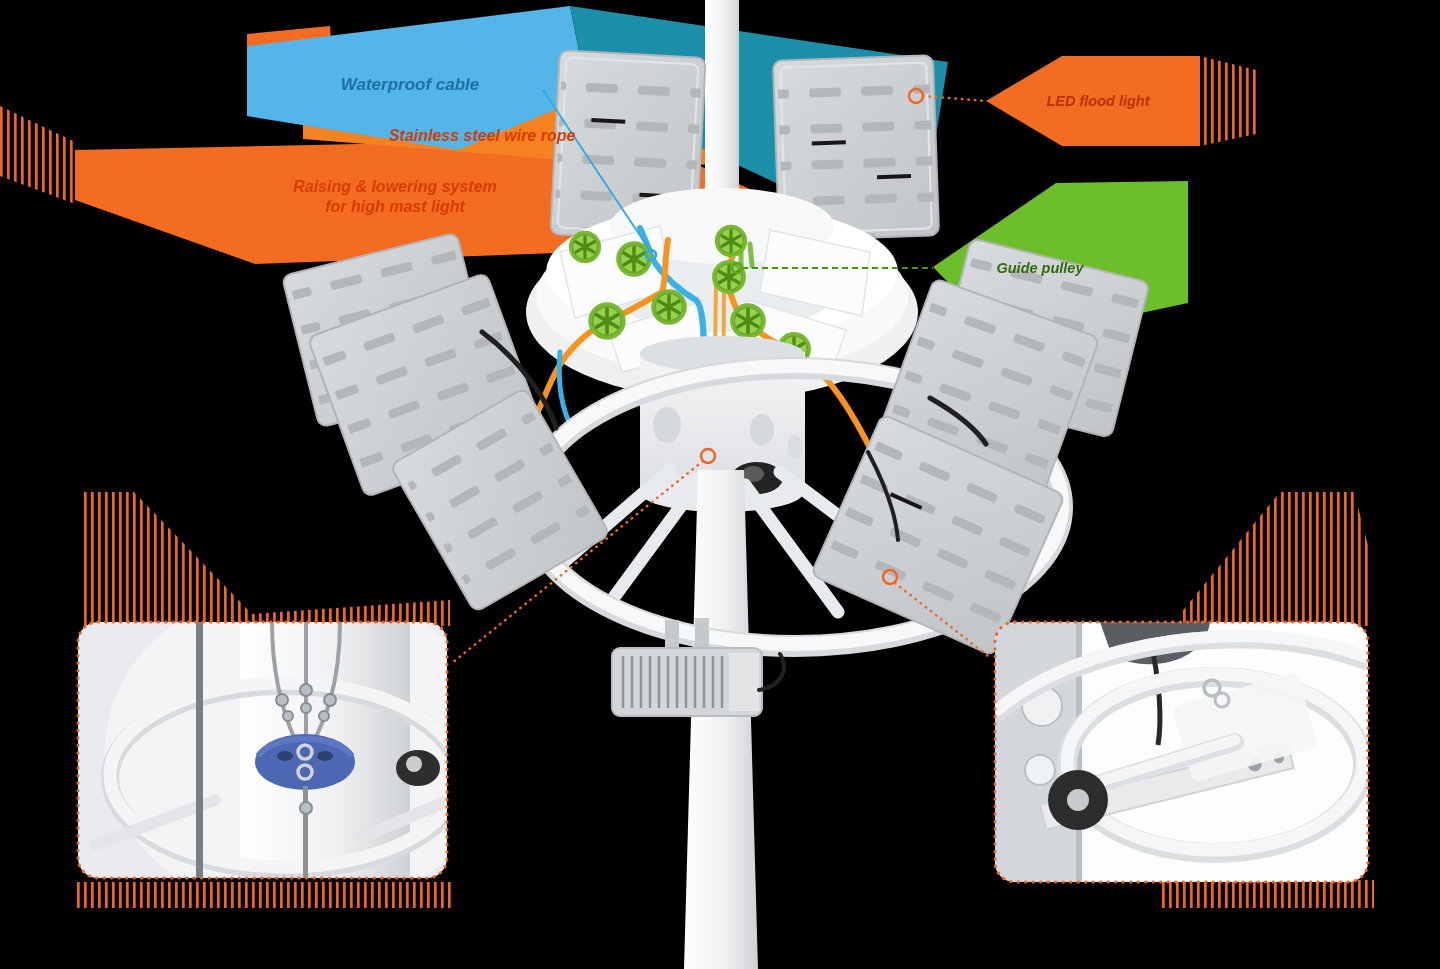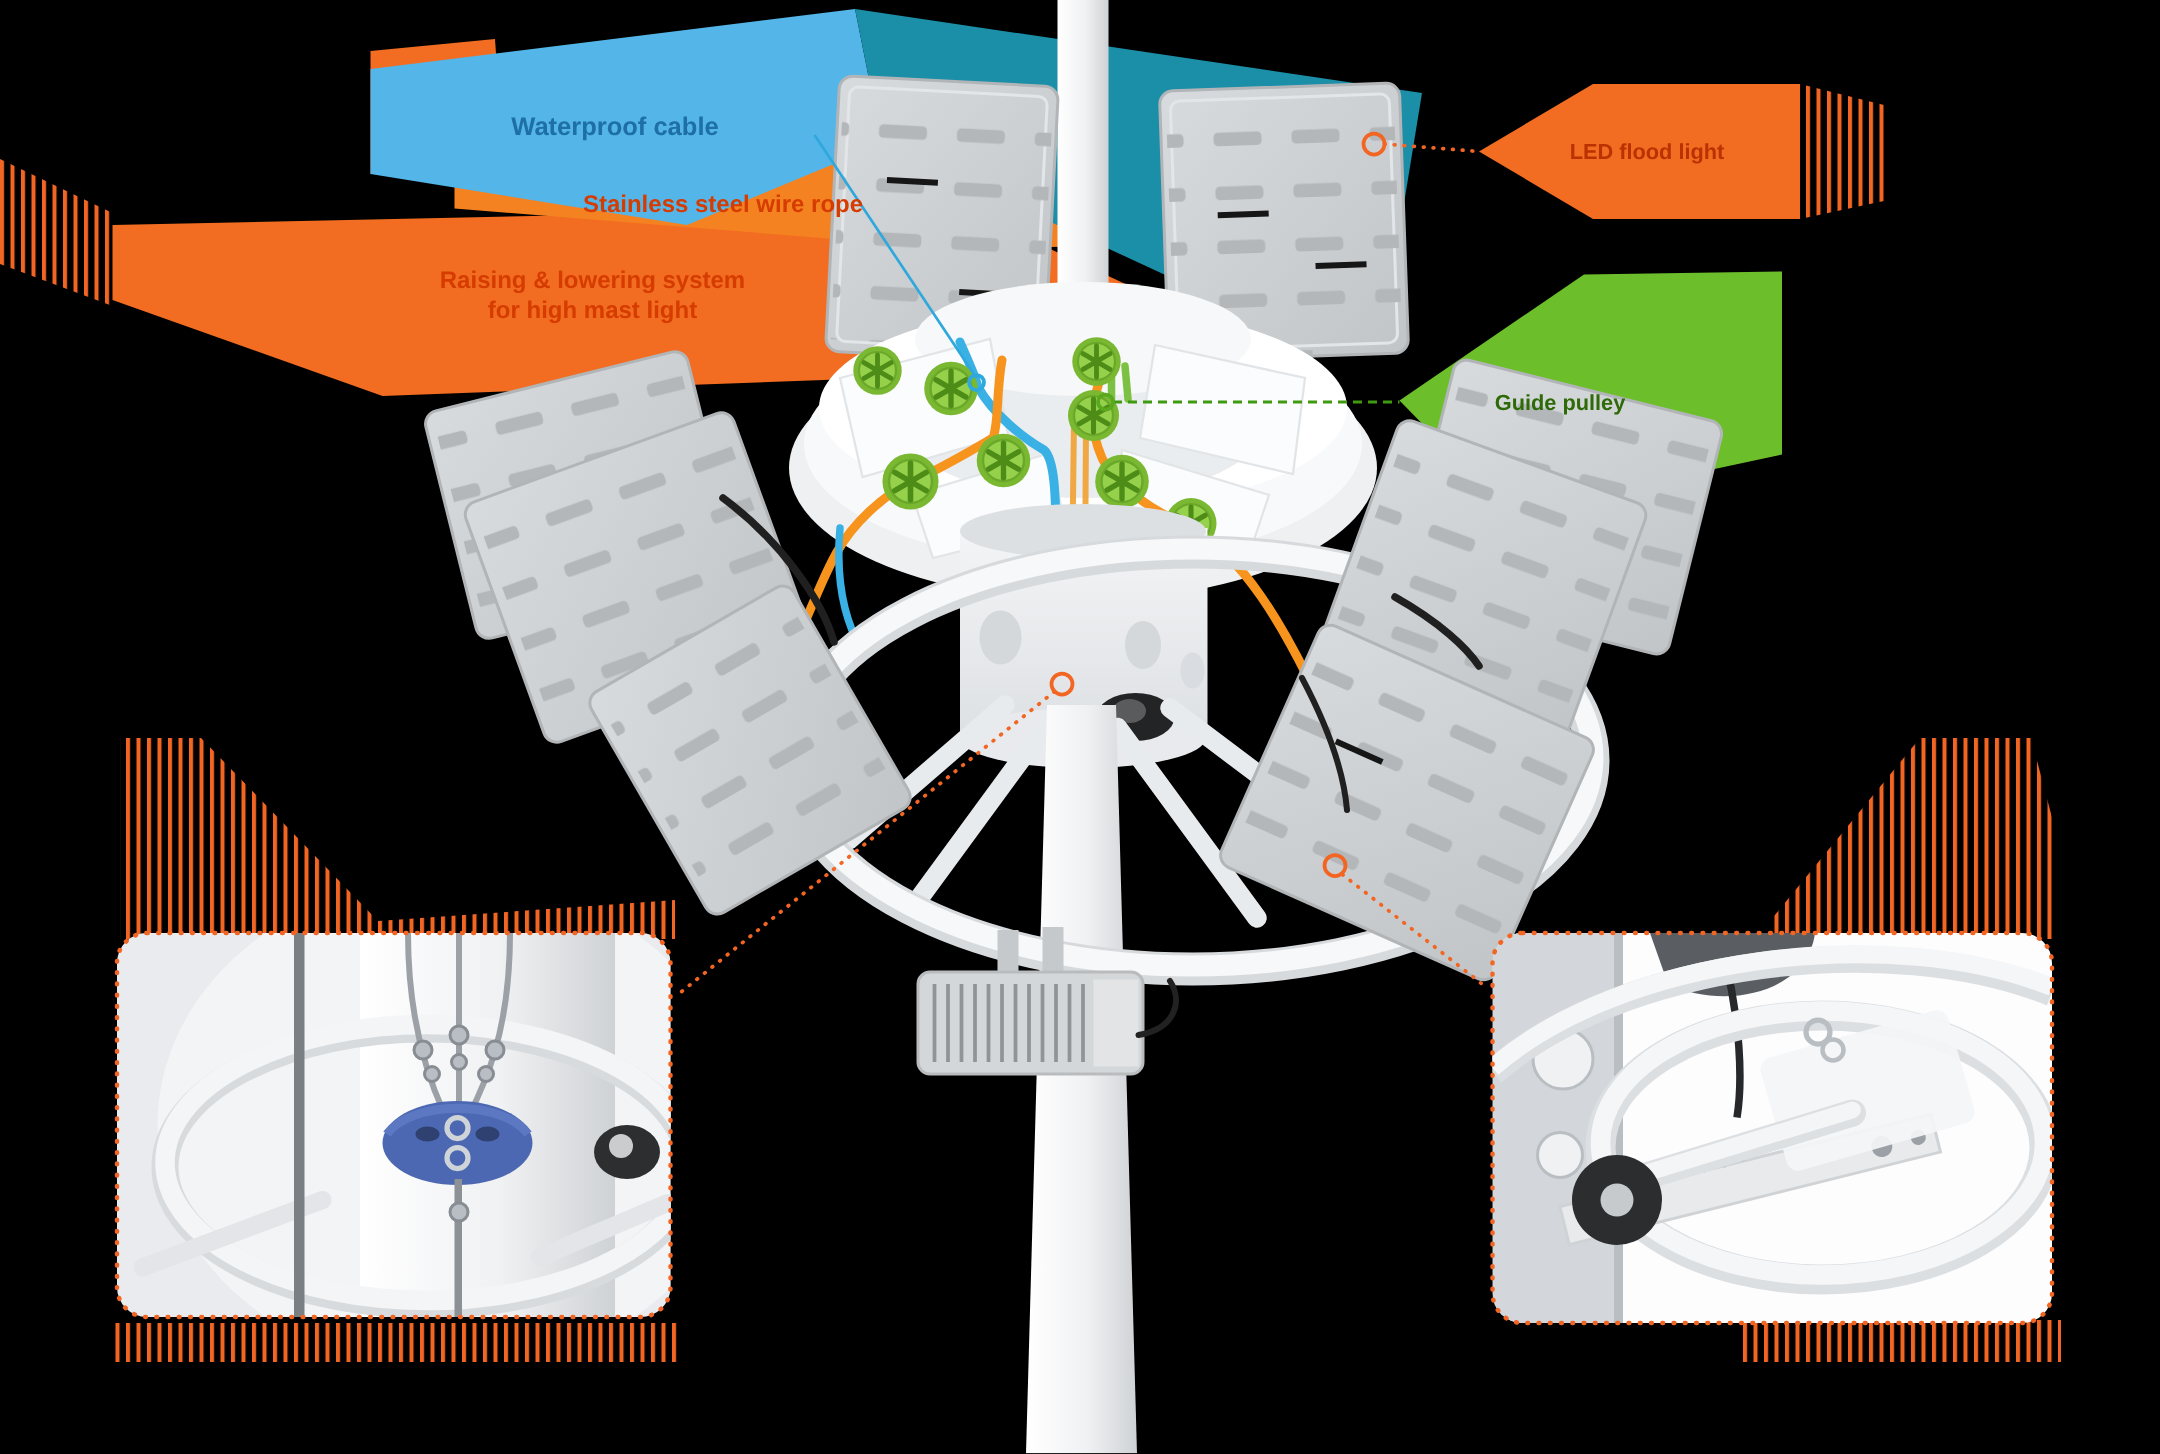--- a/index.html
+++ b/index.html
@@ -1,17 +1,17 @@
 <!DOCTYPE html>
 <html><head>
 <meta charset="utf-8">
 <style>
   html,body{margin:0;padding:0;background:#000;}
   #stage{position:relative;width:1388px;height:969px;background:#000;overflow:hidden;
-         font-family:"Liberation Sans", sans-serif;}
+         font-family:"Liberation Sans", sans-serif;font-style:italic;}
   svg text{font-family:"Liberation Sans", sans-serif;font-weight:bold;}
 </style>
 </head>
 <body>
 
 <div id="stage">
 <svg width="1440" height="969" viewBox="0 0 1440 969">
   <defs>
     <linearGradient id="poleGrad" x1="0" y1="0" x2="1" y2="0">
       <stop offset="0" stop-color="#ffffff"></stop>

